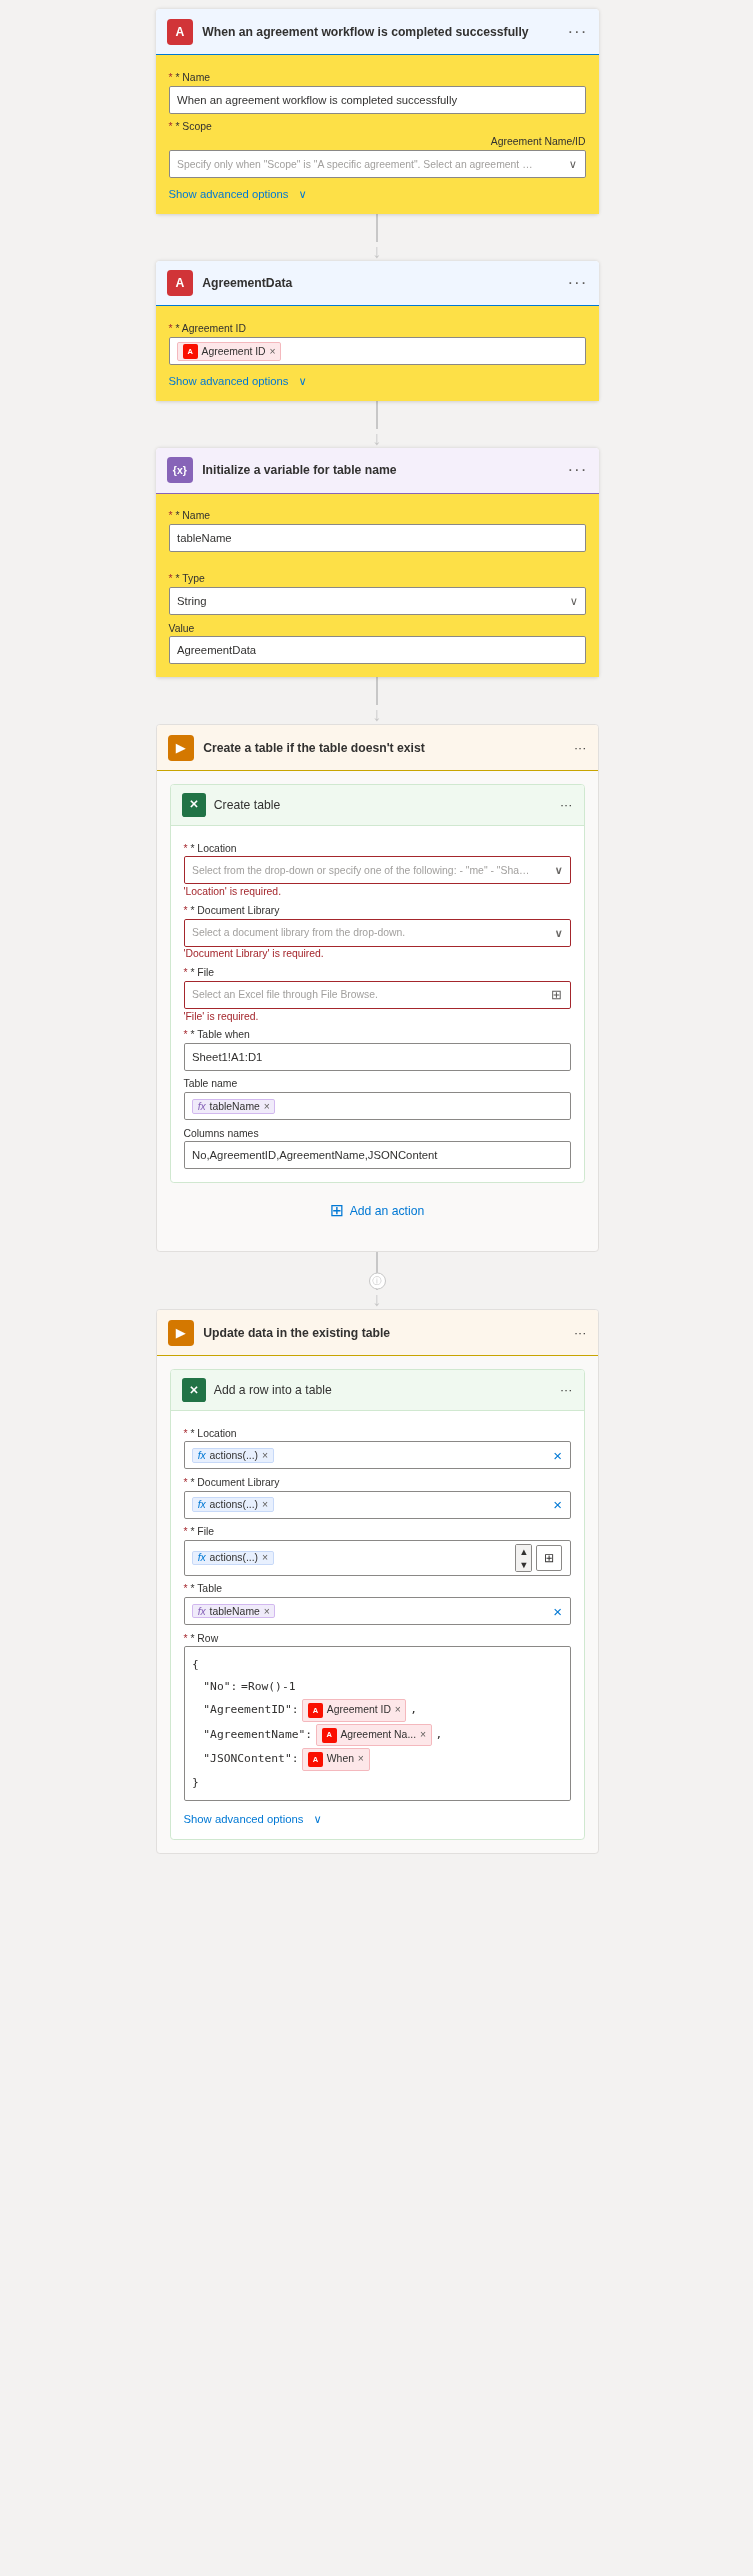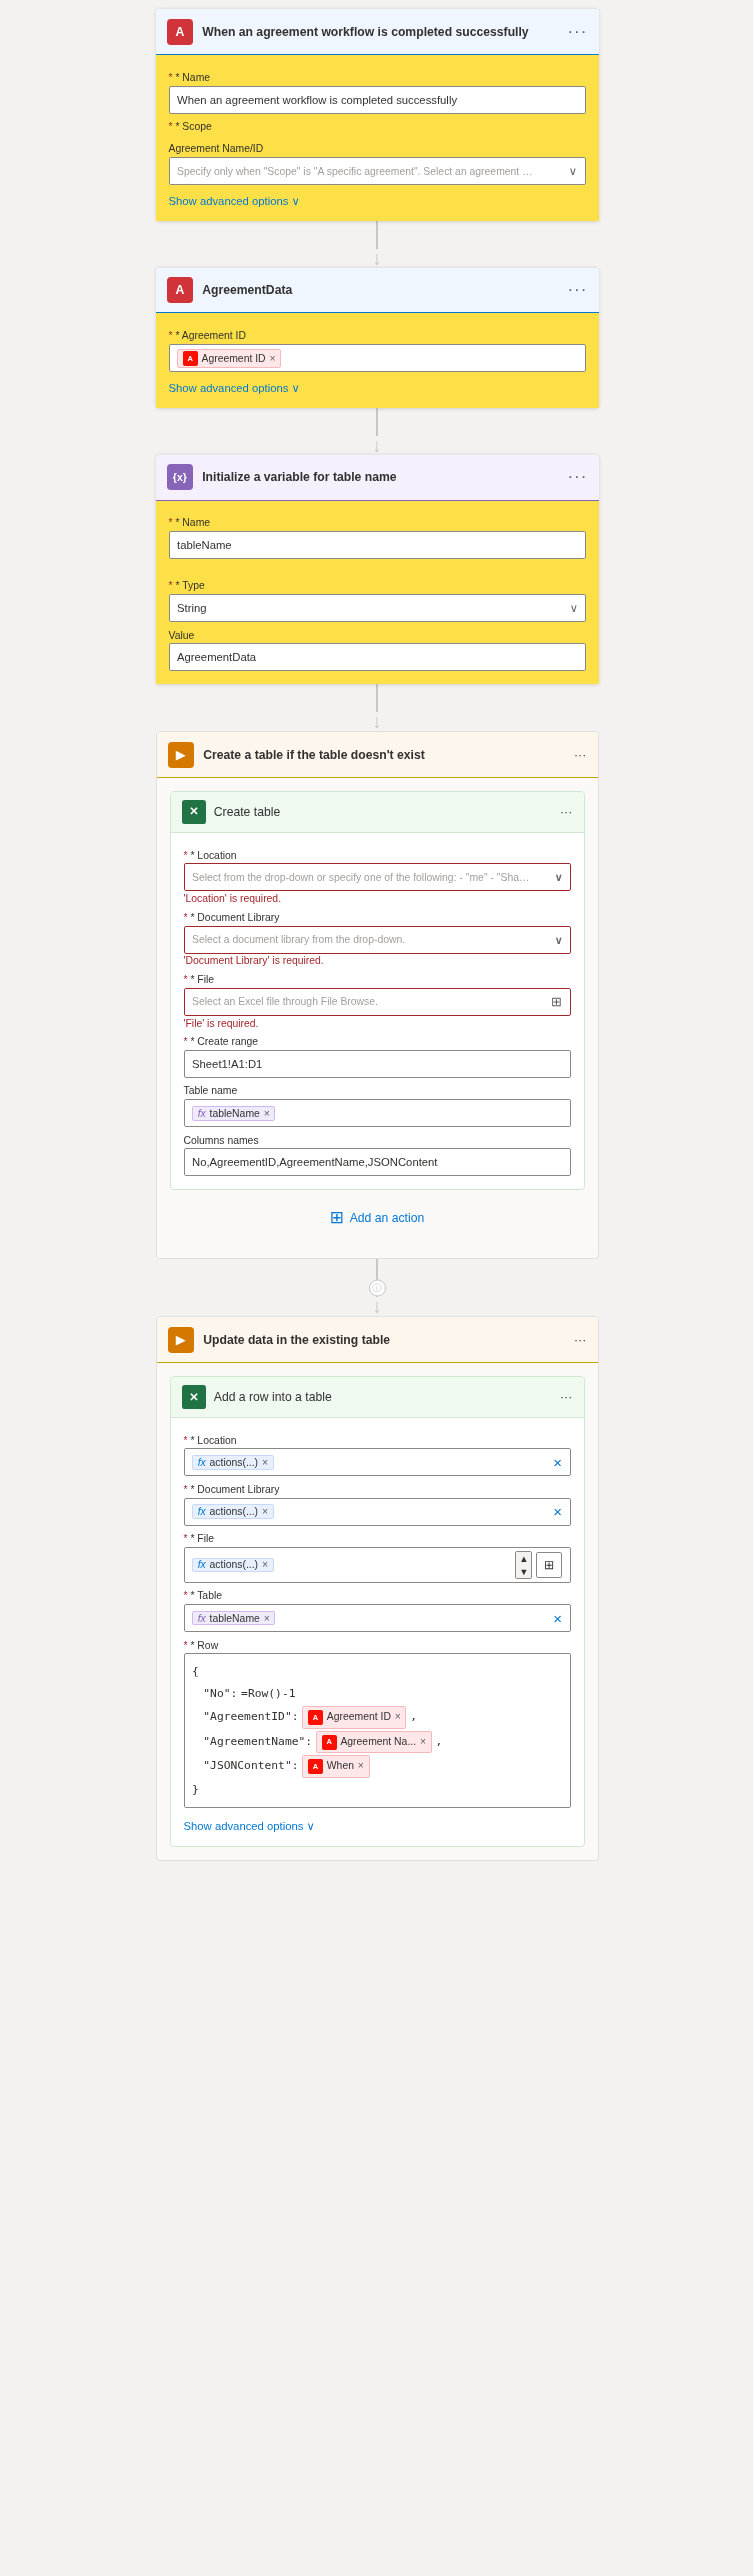--- a/index.html
+++ b/index.html
@@ -143,21 +143,21 @@
       margin-top: 1.9px;
     }
 
     .show-advanced {
       color: #0078d4;
       font-size: 11.3px;
       margin-top: 9.4px;
       cursor: pointer;
       display: flex;
       align-items: center;
-      gap: 3px;
+      gap: 10px;
     }
 
     .connector-with-arrow {
       display: flex;
       flex-direction: column;
       align-items: center;
       height: 47px;
       justify-content: flex-end;
     }
 
@@ -458,21 +458,21 @@
       </div>
       <span class="title">When an agreement workflow is completed successfully</span>
       <span class="ellipsis">···</span>
     </div>
     <div class="card-body">
       <div class="field-label required">* Name</div>
       <input class="input-field" type="text" value="When an agreement workflow is completed successfully" style="">
 
       <div class="field-label required" style="margin-top:7.5px;">* Scope</div>
 
-      <div class="field-label" style="margin-top:11px;">Agreement Name/ID</div>
+      <div class="field-label" style="margin-top:4px;text-align:right;">Agreement Name/ID</div>
       <div class="input-placeholder">
         <span style="font-size:10.4px; overflow:hidden; text-overflow:ellipsis; white-space:nowrap; max-width:358px;">Specify only when "Scope" is "A specific agreement". Select an agreement from the list or enter th...</span>
         <span style="color:#605e5c; font-size:11.3px;">∨</span>
       </div>
 
       <div class="show-advanced">
         <span>Show advanced options</span>
         <span>∨</span>
       </div>
     </div>
@@ -582,21 +582,21 @@
 
           
           <div class="field-label required" style="margin-top:7.5px;">* File</div>
           <div class="input-placeholder error-border" style="justify-content: space-between;">
             <span style="color:#a19f9d; font-size:10.4px;">Select an Excel file through File Browse.</span>
             <span style="font-size:13px; color:#605e5c;">⊞</span>
           </div>
           <div class="error-text">'File' is required.</div>
 
           
-          <div class="field-label required" style="margin-top:7.5px;">* Create range</div>
+          <div class="field-label required" style="margin-top:7.5px;">* Table when</div>
           <input class="input-field" type="text" value="Sheet1!A1:D1" style="">
 
           
           <div class="field-label" style="margin-top:7.5px;">Table name</div>
           <div class="tag-and-input">
             <div class="left-tags">
               <div class="tag purple">
                 <span style="color:#8764b8; font-size:10.4px; font-style:italic;">fx</span>
                 <span>tableName</span>
                 <i class="tag-close">×</i>

